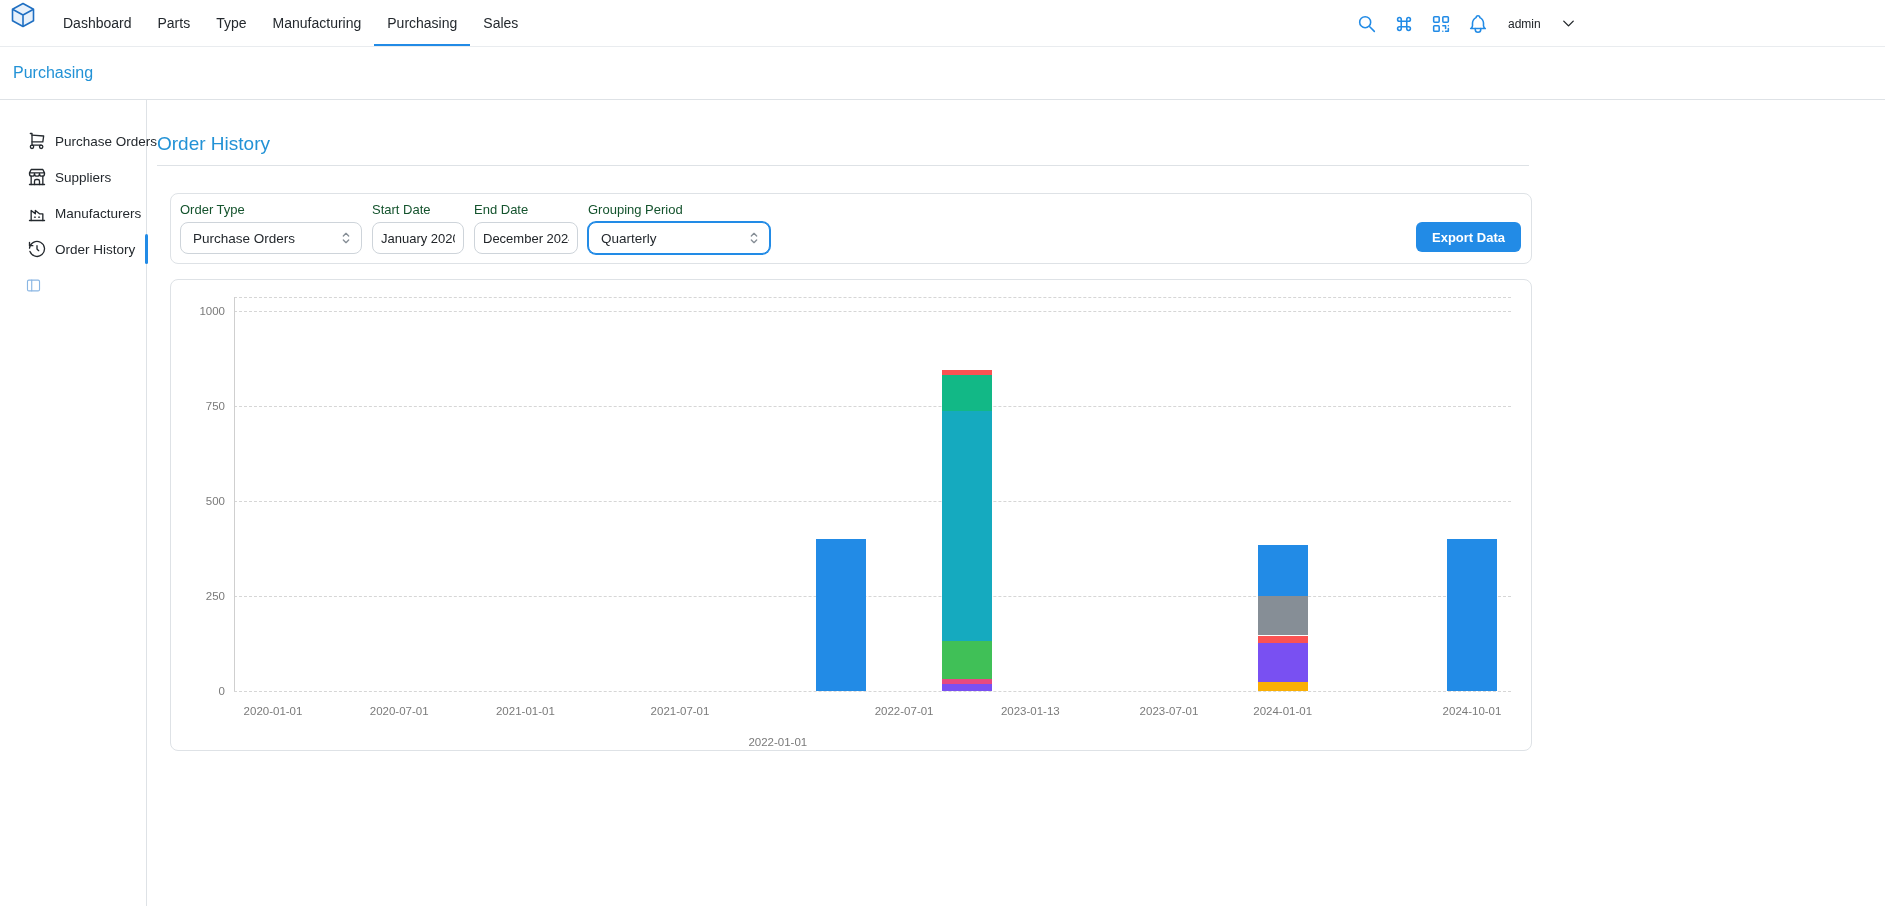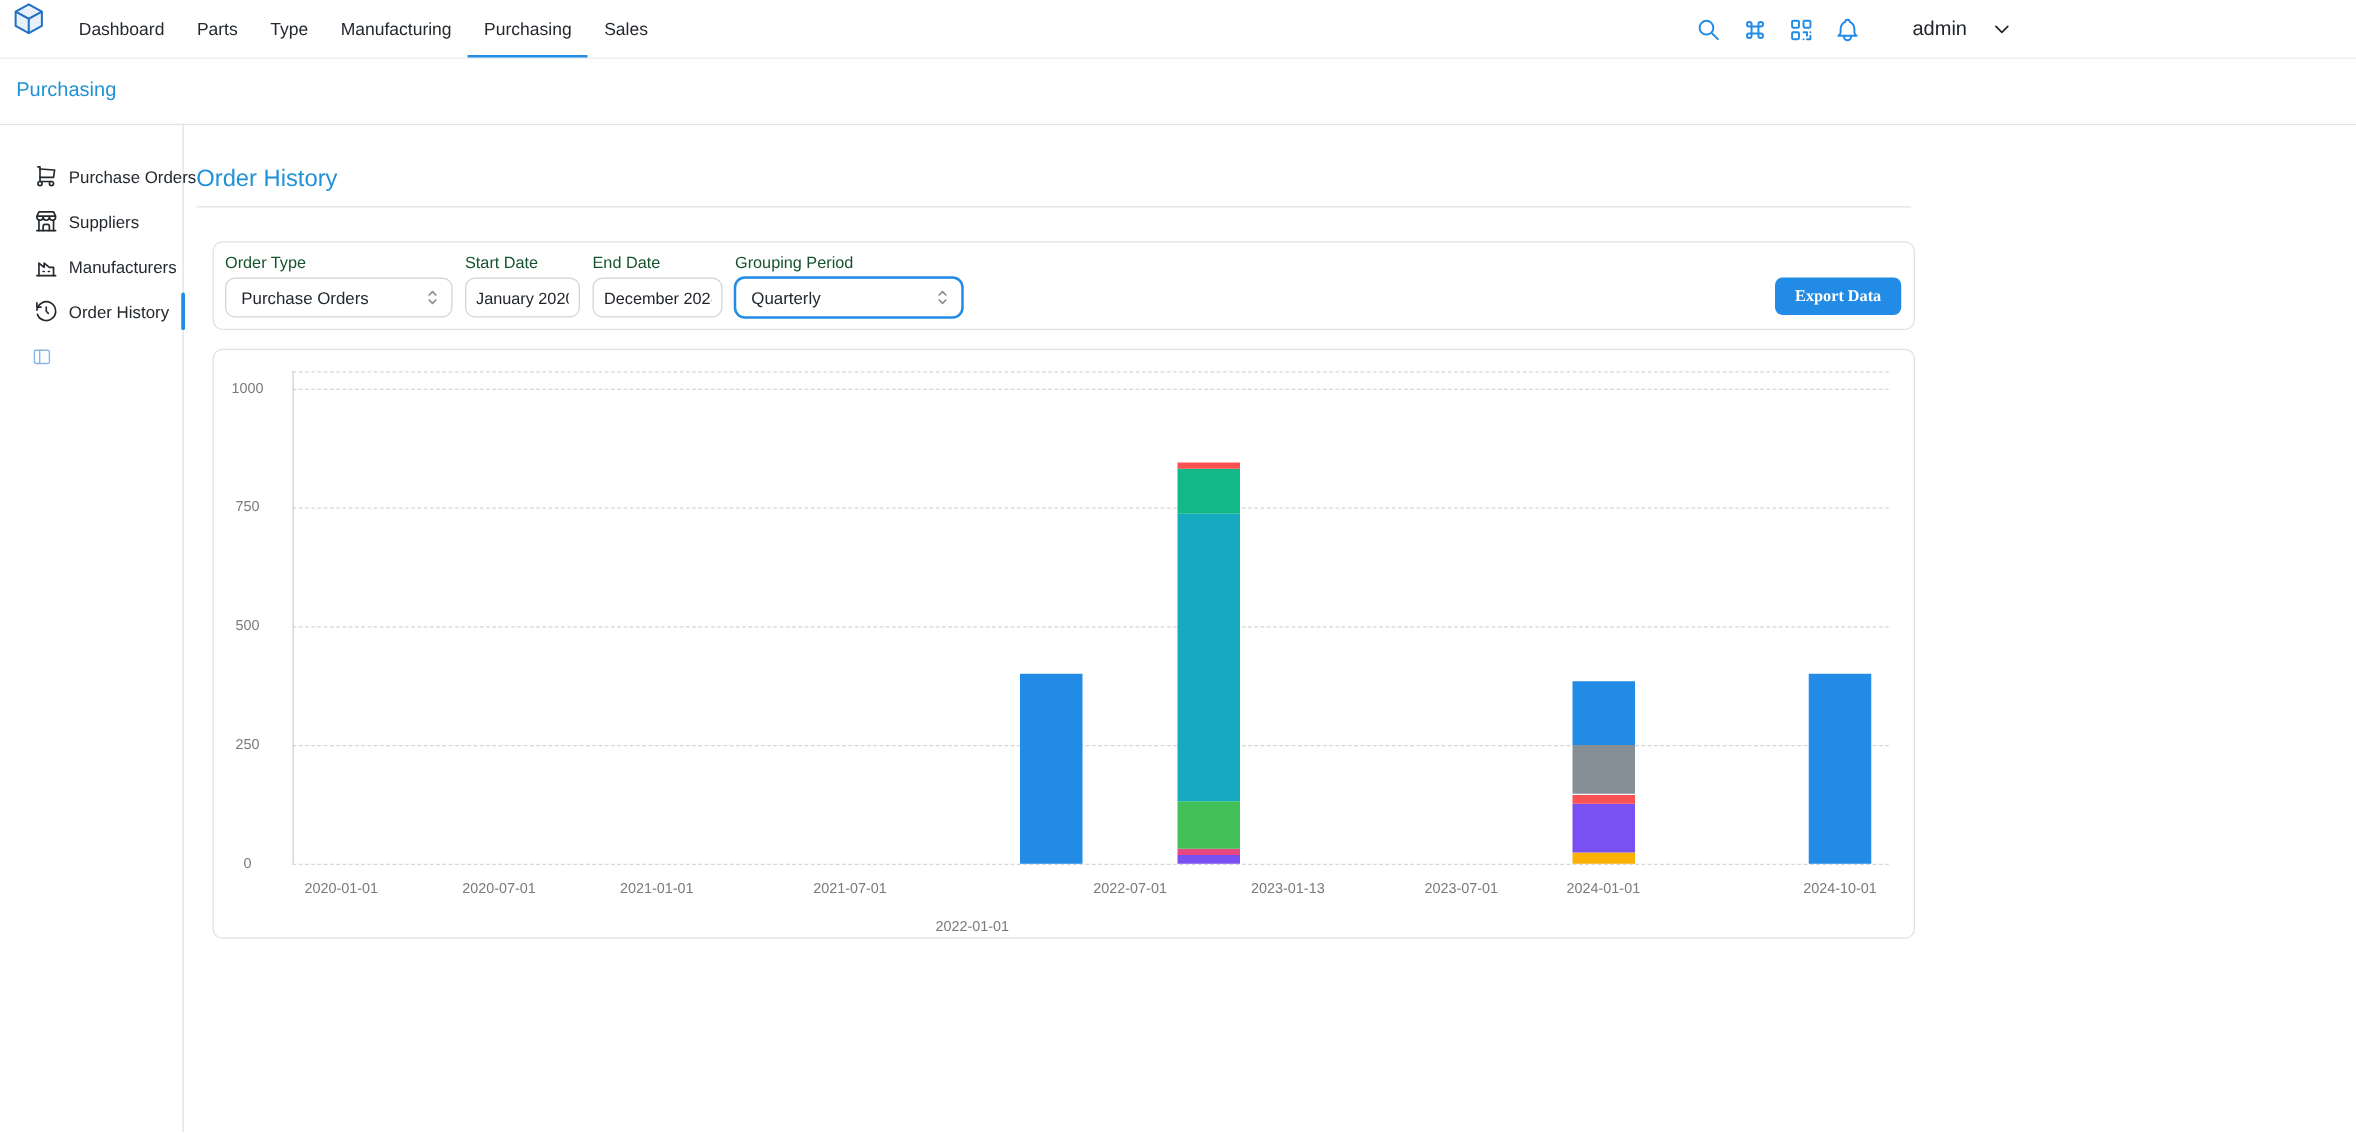--- a/index.html
+++ b/index.html
@@ -7,21 +7,21 @@
   .page { position: relative; width: 1885px; height: 906px; background: #fff; overflow: hidden; }
 
   
   .navbar { display: flex; align-items: flex-start; height: 47px; border-bottom: 1px solid #e9ecef; padding-left: 8px; position: relative; background:#fff; }
   .logo { width: 30px; height: 30px; display: flex; align-items: center; justify-content: center; cursor: pointer; }
   .tabs { display: flex; height: 100%; margin-left: 12px; }
   .tab { display: flex; align-items: center; padding: 0 13px; font-size: 14px; color: #24292e; cursor: pointer; border-bottom: 2px solid transparent; border-top: 2px solid transparent; white-space: nowrap; }
   .tab.active { border-bottom-color: #228be6; }
   .nav-right { position: absolute; left: 1356px; top: 0; height: 47px; display: flex; align-items: center; gap: 15px; }
   .nav-icon { width: 22px; height: 22px; color: #228be6; cursor: pointer; display: block; }
-  .username { font-size: 16px; margin-left: 26px; color: #212529; cursor: pointer; }
+  .username { font-size: 12px; margin-left: 4px; color: #212529; cursor: pointer; }
   .chevron { width: 19px; height: 19px; margin-left: 3px; color: #212529; cursor: pointer; }
 
   
   .breadcrumb-bar { height: 53px; border-bottom: 1px solid #dee2e6; display: flex; align-items: center; padding-left: 13px; background:#fff; }
   .breadcrumb-title { font-size: 16px; color: #2292d6; cursor: pointer; }
 
   
   .body-row { display: flex; height: 806px; }
   .sidebar { width: 147px; border-right: 1px solid #dee2e6; padding-top: 23px; flex-shrink: 0; }
   .side-item { position: relative; height: 36px; display: flex; align-items: center; gap: 8px; padding-left: 27px; font-size: 13.5px; color: #24292e; cursor: pointer; white-space: nowrap; }
@@ -35,28 +35,28 @@
 
   
   .filter-card { margin: 27px 0 0 13px; width: 1362px; height: 71px; border: 1px solid #dee2e6; border-radius: 8px; display: flex; align-items: flex-start; padding: 8px 10px 10px 9px; gap: 10px; background: #fff; }
   .fgroup { display: flex; flex-direction: column; }
   .flabel { font-size: 13px; font-weight: 500; color: #14532d; margin-bottom: 5px; white-space: nowrap; }
   .select-box { position: relative; height: 32px; border: 1px solid #ced4da; border-radius: 8px; display: flex; align-items: center; padding: 0 28px 0 12px; font-size: 13.5px; color:#24292e; background: #fff; cursor: pointer; }
   .select-box.focused { border-color: #228be6; box-shadow: 0 0 0 1px #228be6; text-align: right; }
   .selector-icon { position: absolute; right: 7px; top: 50%; transform: translateY(-50%); width: 16px; height: 16px; color: #868e96; }
   .text-input { height: 32px; border: 1px solid #ced4da; border-radius: 8px; padding: 0 8px; font-size: 13px; font-family: inherit; color: #212529; width: 100%; background:#fff; }
   .spacer { flex: 1; }
-  .export-btn { align-self: flex-end; margin-bottom: 1px; height: 30px; padding: 0 16px; background: #228be6; color: #fff; border: none; border-radius: 6px; font-size: 13px; font-weight: 600; font-family: Liberation Serif, serif; cursor: pointer; white-space: nowrap; }
+  .export-btn { align-self: flex-end; margin-bottom: 1px; height: 30px; padding: 0 16px; background: #228be6; color: #fff; border: none; border-radius: 6px; font-size: 13px; font-weight: 600; font-family: Liberation Sans, sans-serif; cursor: pointer; white-space: nowrap; }
 
   
   .chart-card { margin: 15px 0 0 13px; width: 1362px; height: 472px; border: 1px solid #dee2e6; border-radius: 8px; position: relative; background: #fff; }
   #chart-plot { position: absolute; inset: 0; }
   .gridline { position: absolute; left: 63px; width: 1277px; height: 0; border-top: 1px dashed #d6d6d6; }
   .axis-line { position: absolute; left: 63px; top: 17px; height: 394px; width: 0; border-left: 1px solid #cfcfcf; }
-  .ytick { position: absolute; left: 0; width: 54px; text-align: center; transform: translateY(-50%); font-size: 11.5px; color: #7a7a7a; }
+  .ytick { position: absolute; left: 0; width: 54px; text-align: right; transform: translateY(-50%); font-size: 11.5px; color: #7a7a7a; }
   .xtick { position: absolute; transform: translateX(-50%); font-size: 11.5px; color: #7a7a7a; white-space: nowrap; }
   .bar-seg { position: absolute; width: 50px; }
 </style>
 </head>
 <body>
 
 <div class="page">
 
   <header class="navbar">
     <div class="logo">

